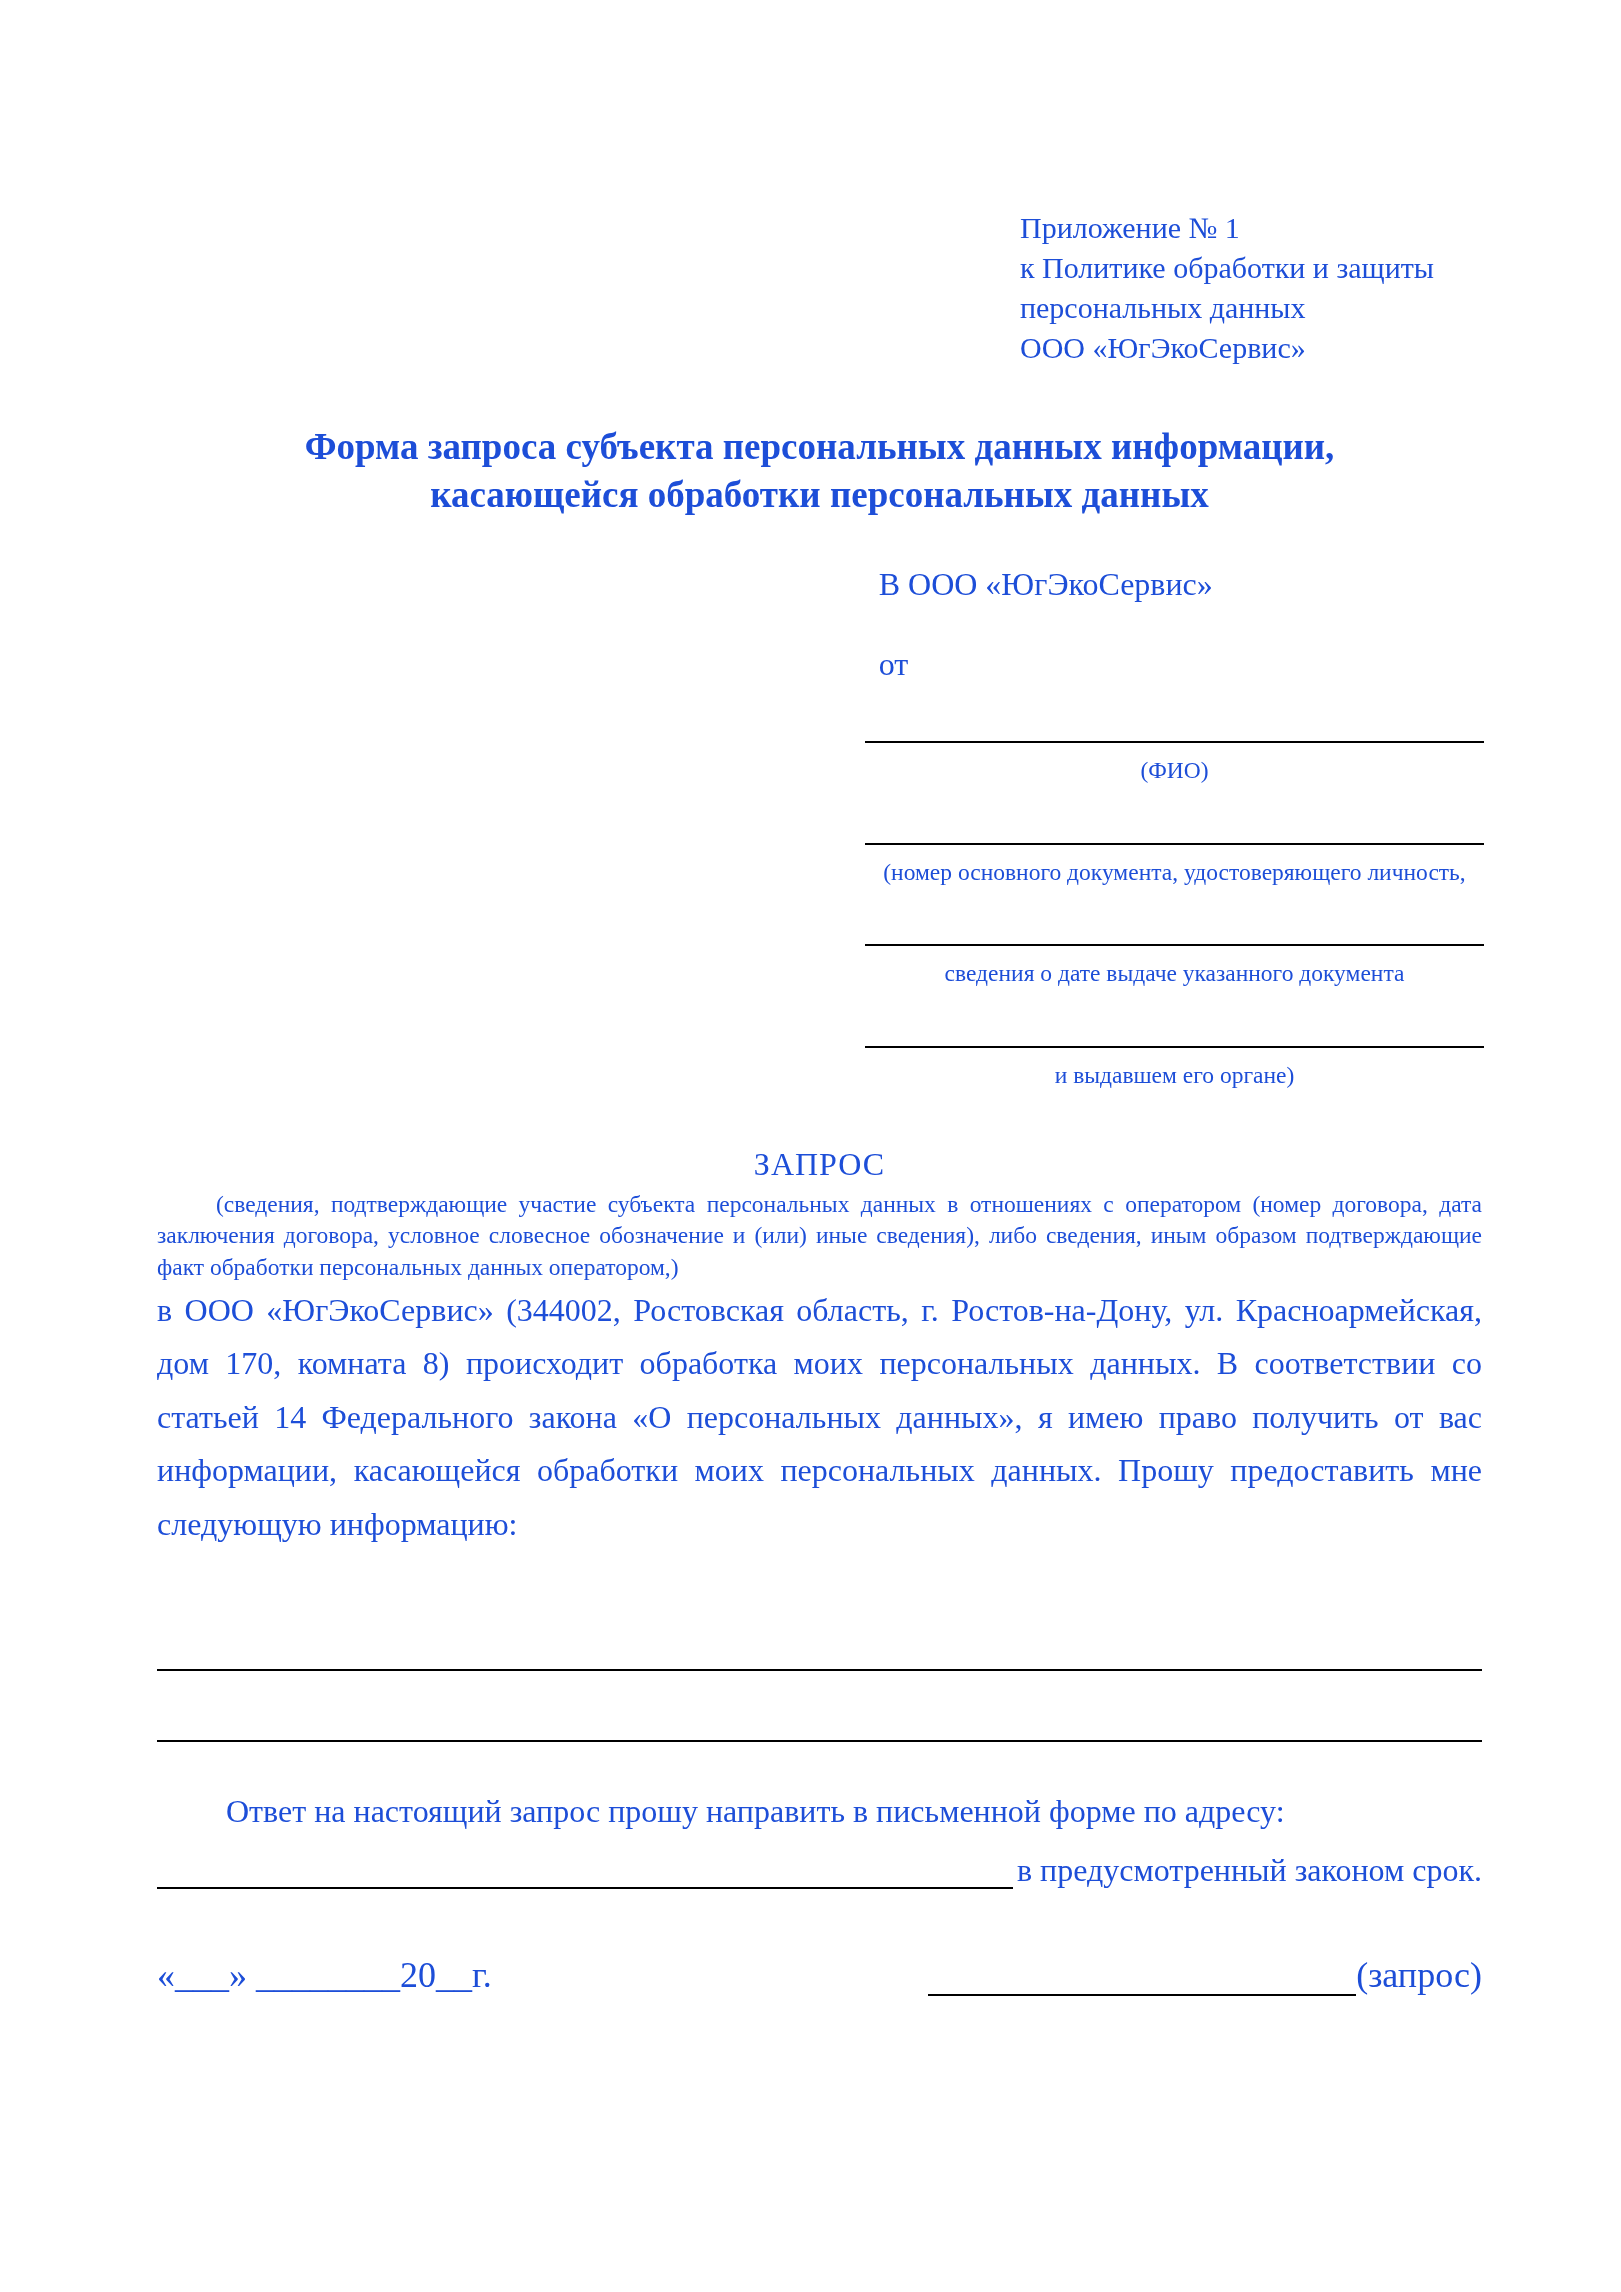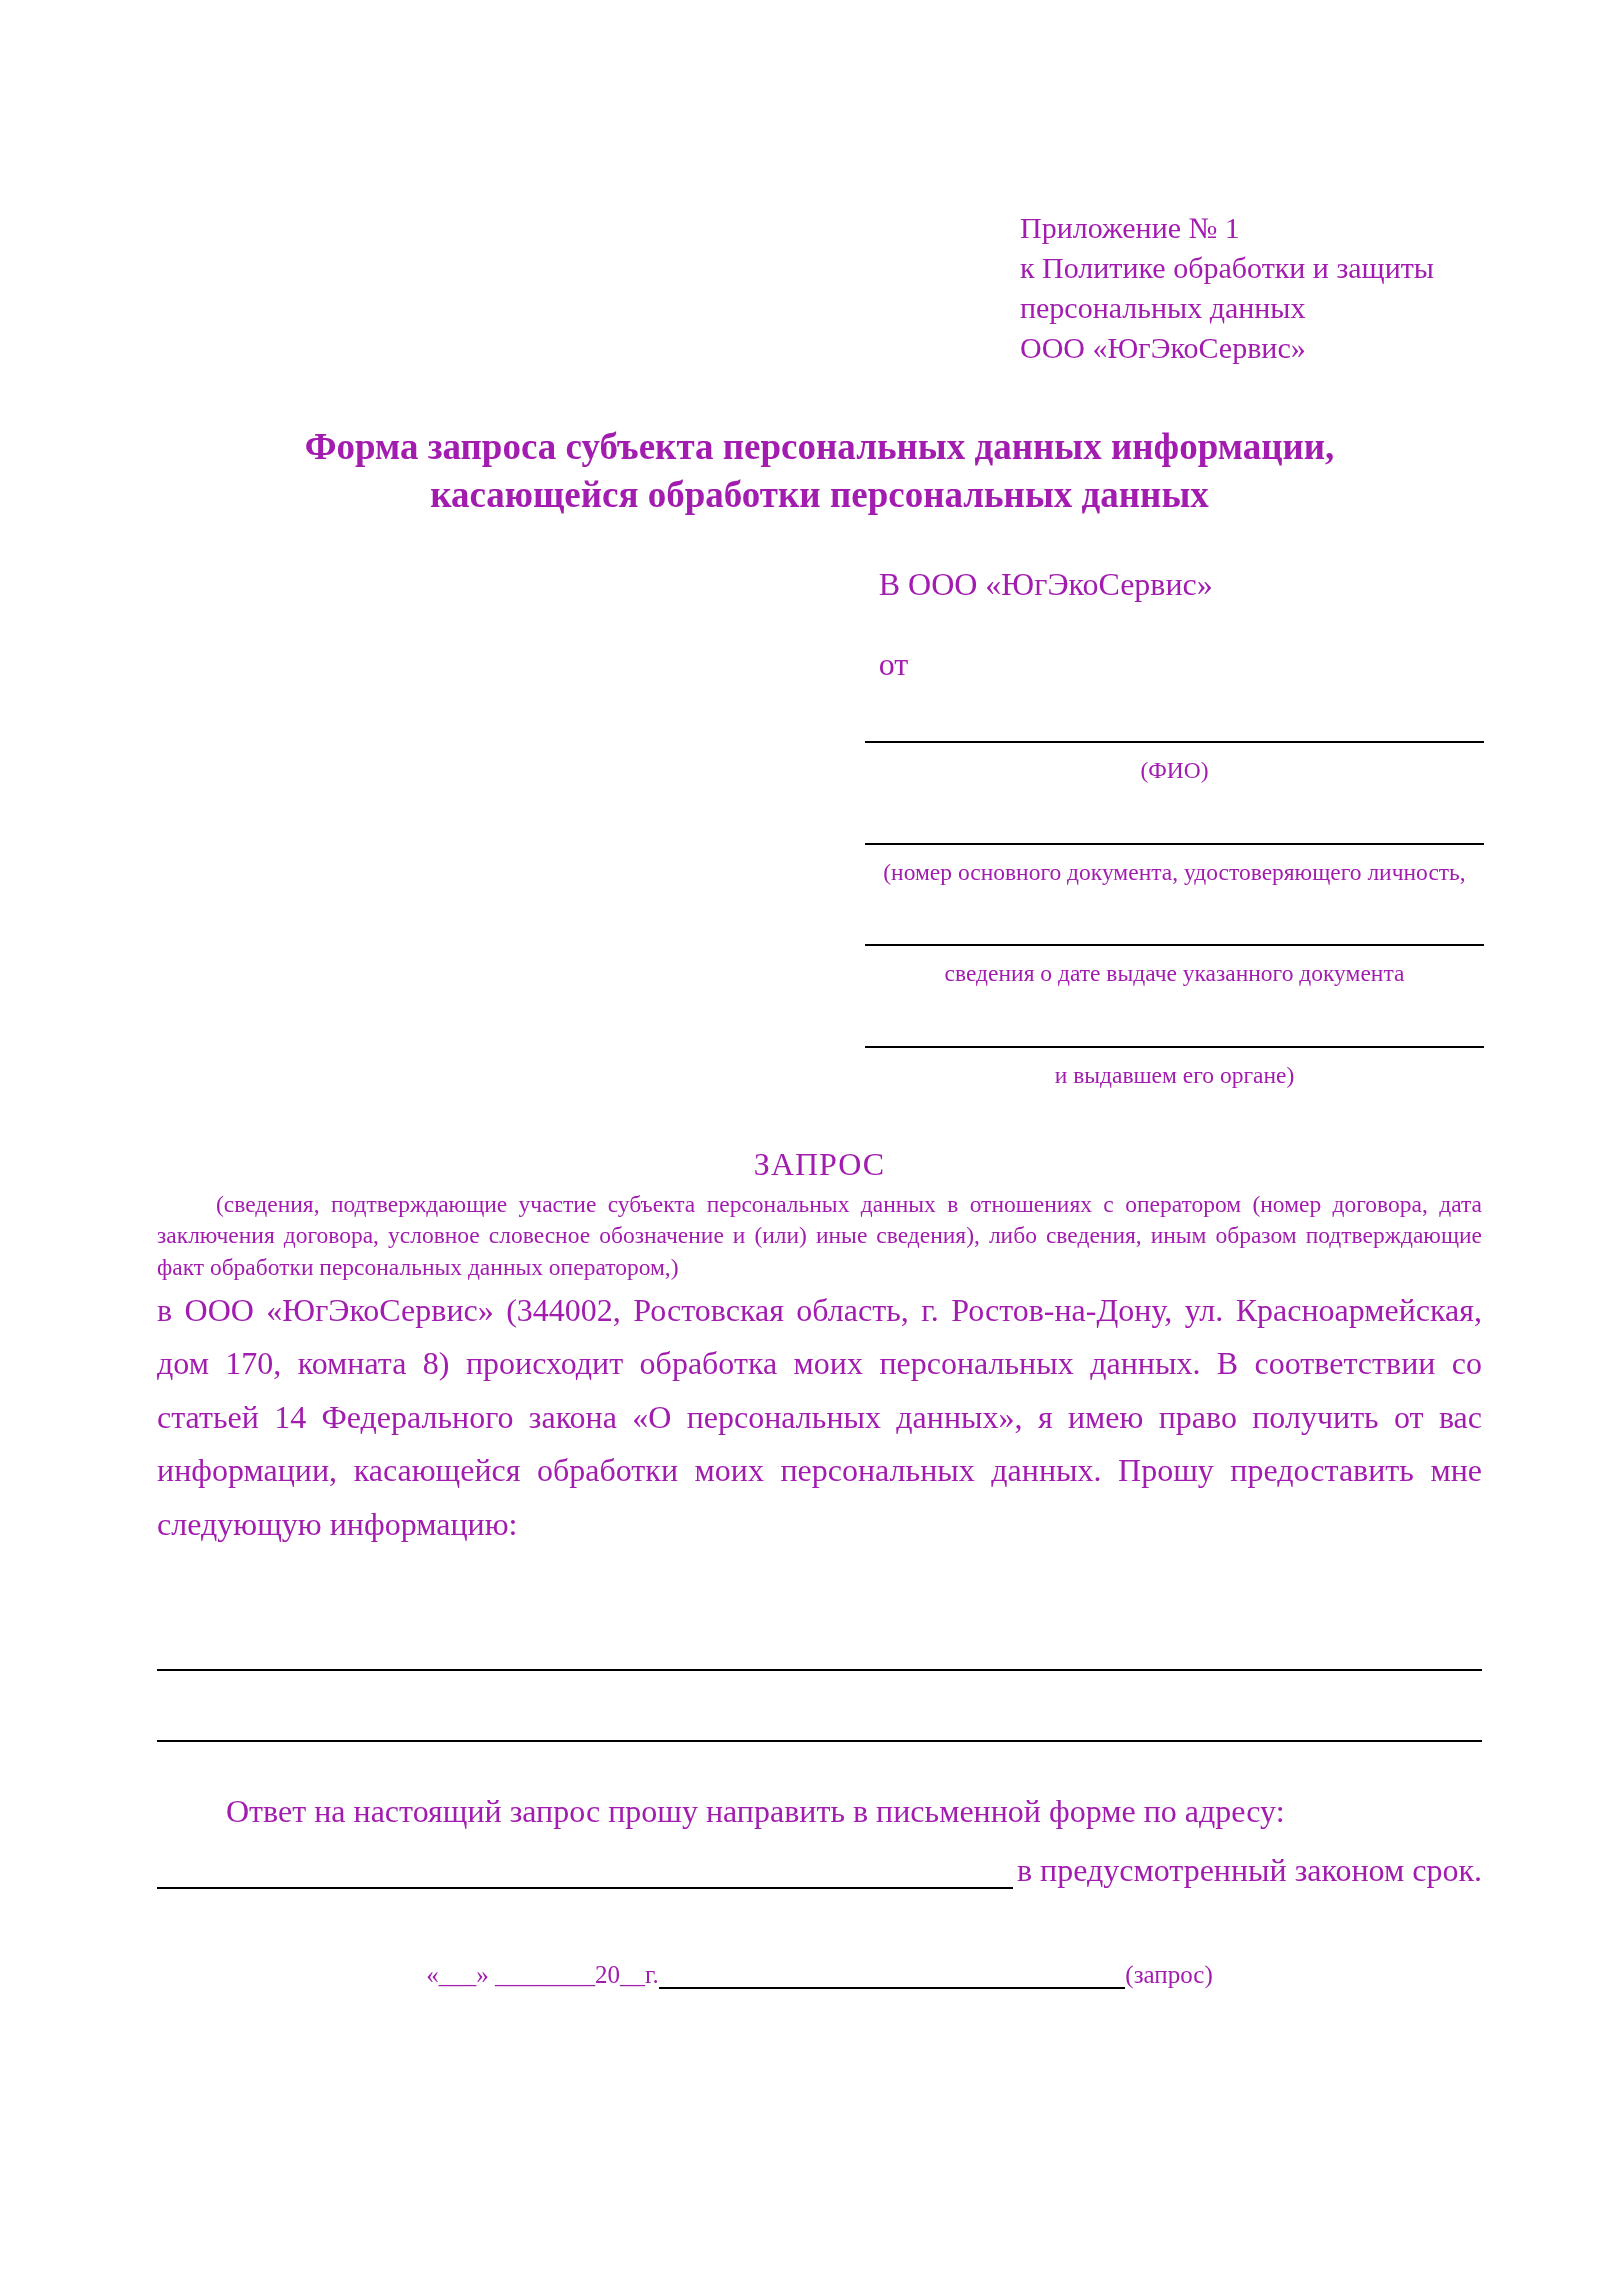--- a/index.html
+++ b/index.html
@@ -5,21 +5,21 @@
   html, body {
     margin: 0;
     padding: 0;
     background: #ffffff;
   }
   .page {
     position: relative;
     width: 1621px;
     height: 2293px;
     background: #ffffff;
-    color: #a21caf;
+    color: #1d4ed8;
     font-family: "Liberation Serif", "DejaVu Serif", serif;
     overflow: hidden;
     box-sizing: border-box;
     padding: 208px 139px 0 157px;
   }
   
   .header-block {
     margin-left: 863px;
     font-size: 30px;
     line-height: 1.33;
@@ -108,23 +108,23 @@
   .address-row .address-line {
     flex: 1 1 auto;
     border-bottom: 2.9px solid #000000;
     height: 33px;
   }
   .address-row .tail { white-space: nowrap; padding-left: 3.9px; }
   
   .footer-row {
     margin-top: 65px;
     display: flex;
-    justify-content: center;
-    align-items: flex-end;
-    font-size: 25px;
+    justify-content: space-between;
+    align-items: flex-end;
+    font-size: 36px;
   }
   .date-block { white-space: nowrap; }
   .signature-block {
     display: flex;
     align-items: flex-end;
     width: 554px;
   }
   .signature-line {
     flex: 1 1 auto;
     border-bottom: 2.9px solid #000000;

